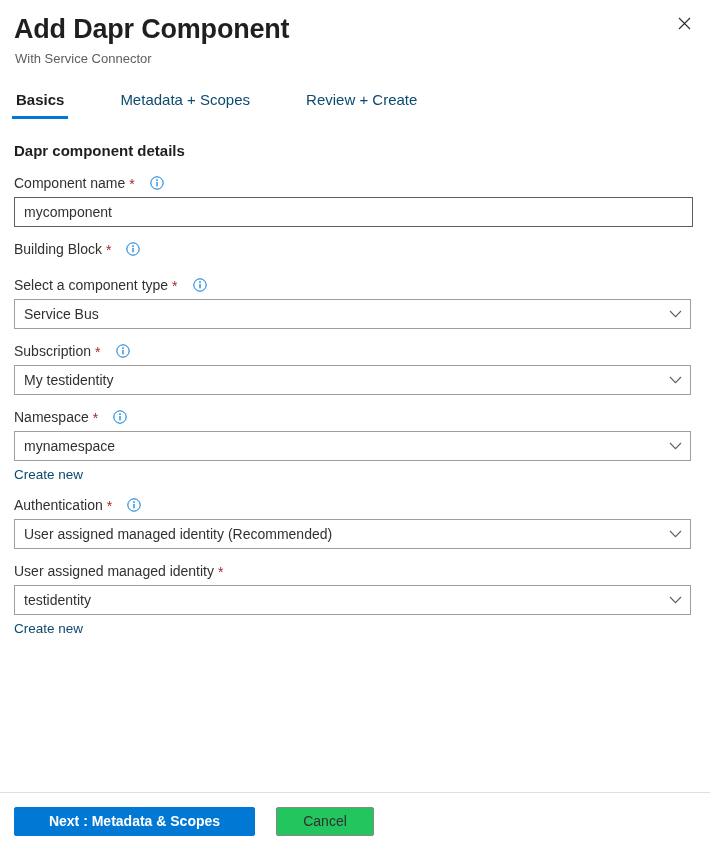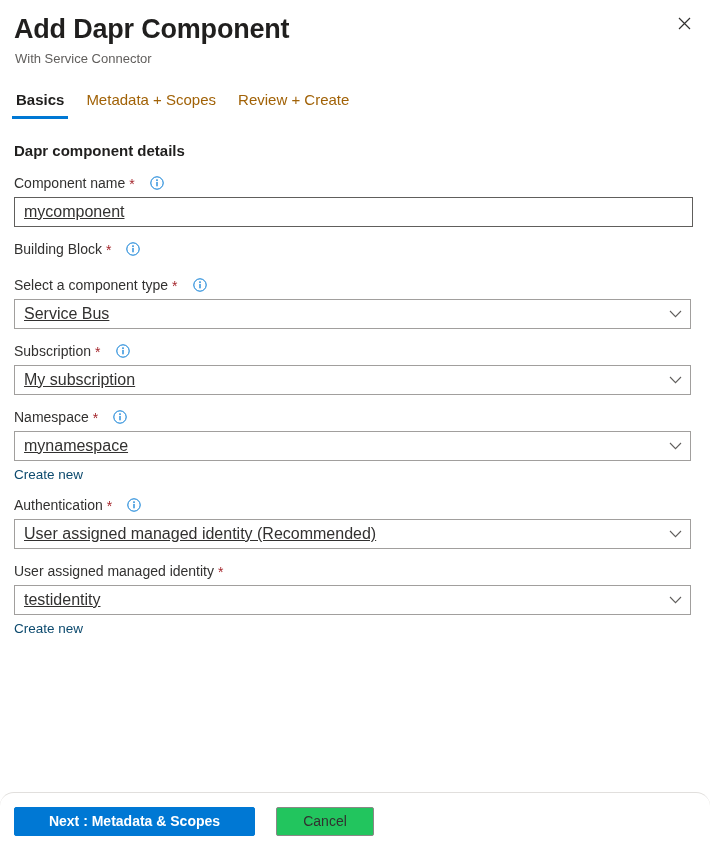--- a/index.html
+++ b/index.html
@@ -56,30 +56,30 @@
     display: flex;
     align-items: center;
     justify-content: center;
     color: #323130;
   }
 
   
   .tabs {
     display: flex;
     align-items: flex-end;
-    gap: 18px;
+    gap: 52px;
     padding: 0 14px;
     margin-top: 22px;
     flex: 0 0 auto;
   }
   .tab {
     position: relative;
     font-size: 15px;
     line-height: 20px;
-    color: #a16207;
+    color: #0c4a6e;
     padding: 0 2px 9px 2px;
     cursor: pointer;
     background: transparent;
     border: none;
     font-family: inherit;
   }
   .tab.active {
     color: #201f1e;
     font-weight: 700;
   }
@@ -150,26 +150,25 @@
     border: 1px solid #a19f9d;
     background: #ffffff;
   }
   .control-value {
     position: absolute;
     left: 9px;
     top: 0;
     right: 30px;
     height: 28px;
     line-height: 28px;
-    font-size: 16px;
+    font-size: 14px;
     color: #323130;
     overflow: hidden;
     white-space: nowrap;
     text-overflow: ellipsis;
-    text-decoration: underline;
   }
   .control.text-box .control-value { right: 10px; }
   .caret {
     position: absolute;
     right: 8px;
     top: 0;
     height: 28px;
     display: flex;
     align-items: center;
     color: #605e5c;
@@ -188,21 +187,20 @@
 
   .gap-sm { height: 11px; }
   .gap-md { height: 12px; }
 
   
   .footer {
     flex: 0 0 auto;
     border-top: 1px solid #e1dfdd;
     padding: 14px 14px 0 14px;
     height: 68px;
-    border-radius: 14px;
   }
   .footer-row { display: flex; align-items: center; gap: 21px; }
   .btn {
     font-family: inherit;
     font-size: 14px;
     height: 29px;
     border-radius: 2px;
     cursor: pointer;
     padding: 0 14px;
     line-height: 27px;
@@ -314,21 +312,21 @@
         <span class="req-star">*</span>
         <span class="info-icon">
           <svg width="14" height="14" viewBox="0 0 14 14" aria-hidden="true">
             <circle cx="7" cy="7" r="6.2" fill="none" stroke="#0078d4" stroke-width="1"></circle>
             <circle cx="7" cy="4.1" r="0.85" fill="#0078d4"></circle>
             <rect x="6.4" y="5.9" width="1.2" height="4.4" fill="#0078d4"></rect>
           </svg>
         </span>
       </div>
       <div class="control combo">
-        <div class="control-value">My subscription</div>
+        <div class="control-value">My testidentity</div>
         <span class="caret">
           <svg width="13" height="8" viewBox="0 0 13 8" aria-hidden="true">
             <path d="M1 1 L6.5 6.6 L12 1" stroke="#605e5c" stroke-width="1.1" fill="none"></path>
           </svg>
         </span>
       </div>
     </div>
 
     <div class="gap-md"></div>
 

